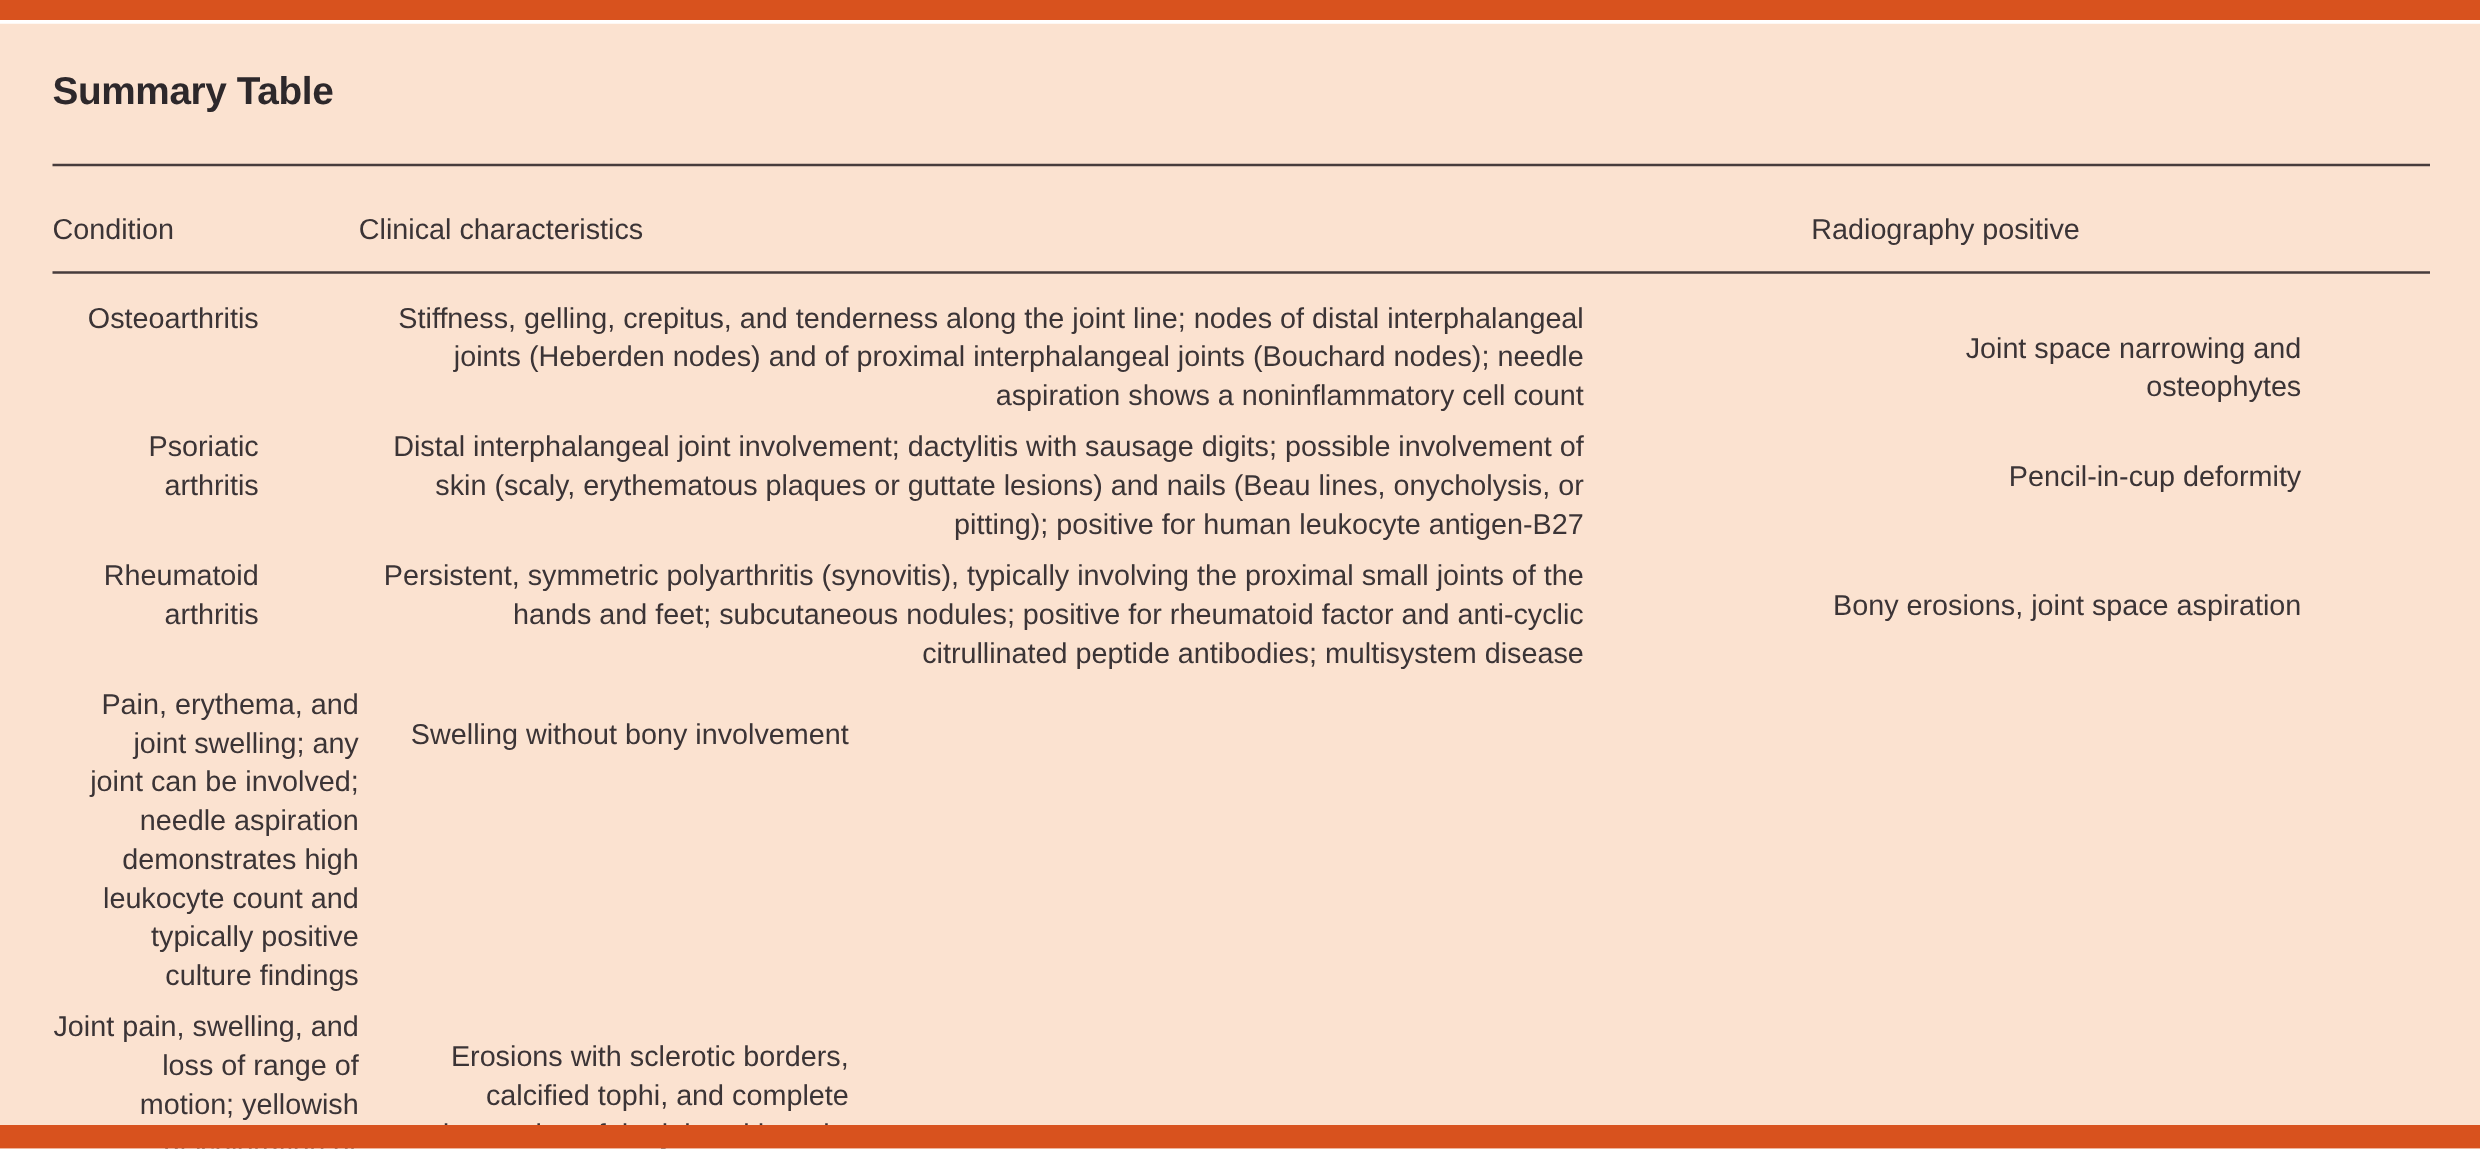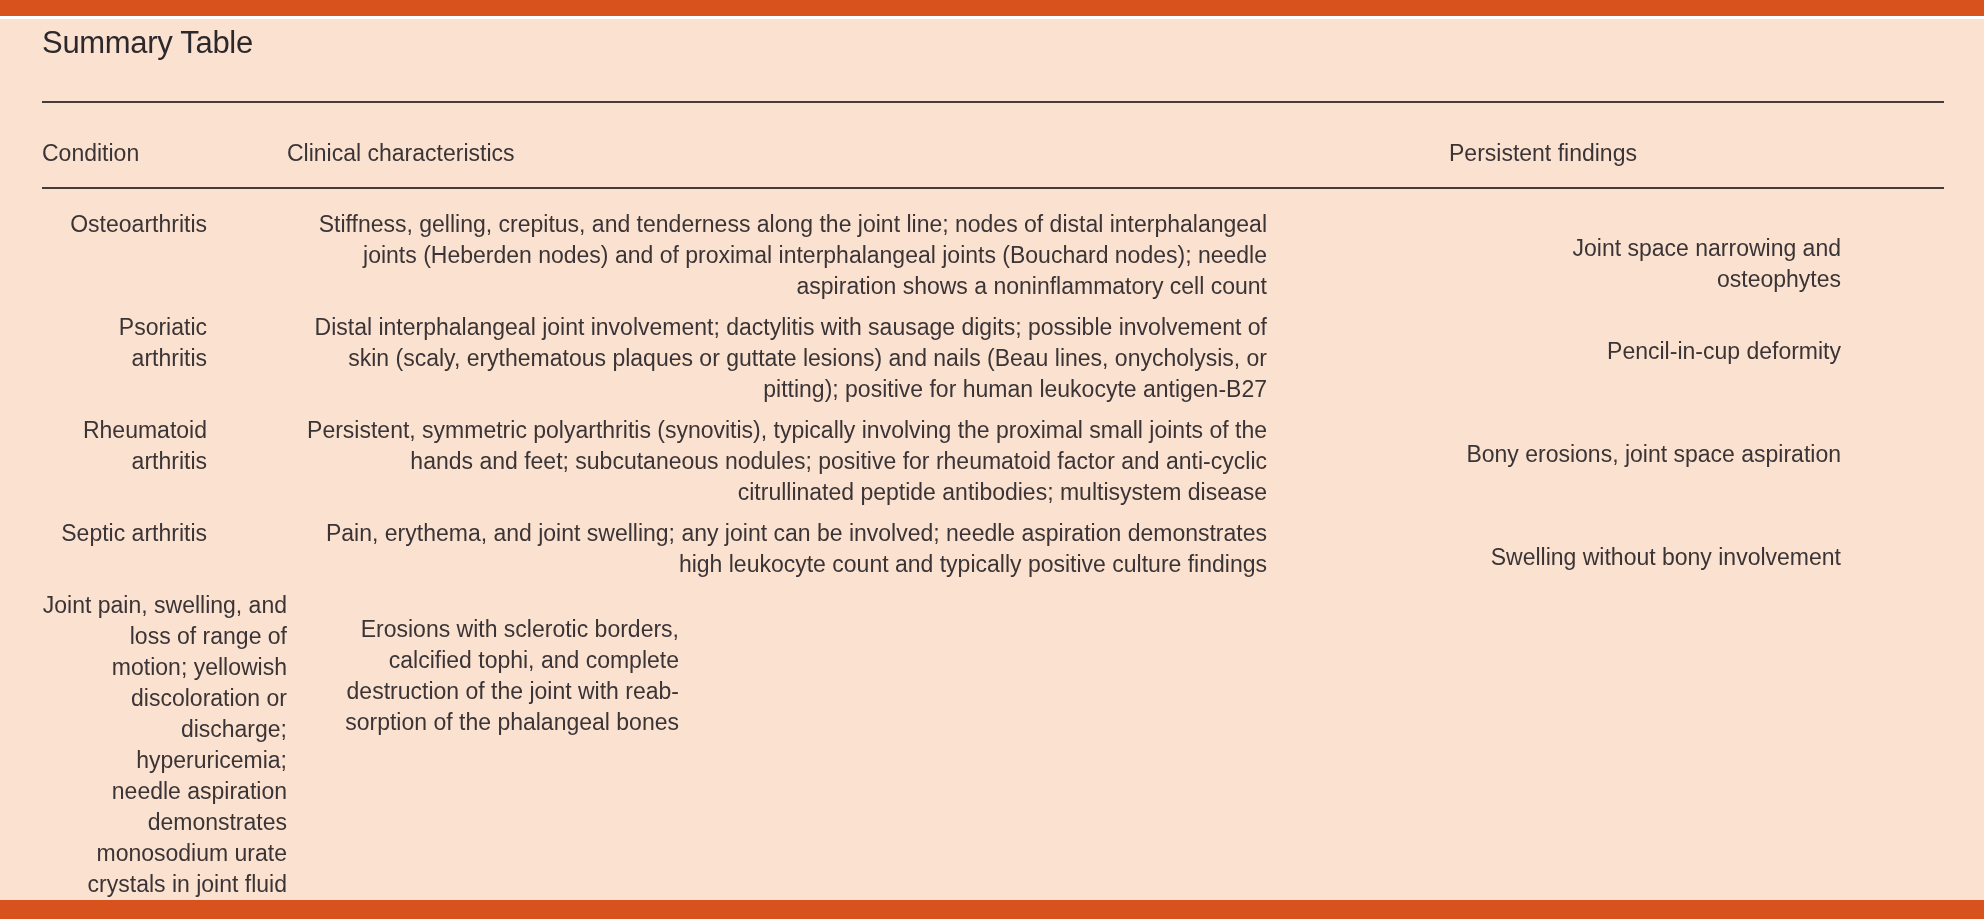--- a/index.html
+++ b/index.html
@@ -36,24 +36,24 @@
   }
   .panel {
     position: absolute;
     top: 19px;
     left: 0; right: 0;
     bottom: 19px;
     background: var(--panel-bg);
     padding: 0 40px 0 42px;
   }
   .title {
-    margin-top: 6px;
+    margin-top: 36px;
     font-size: 31px;
     line-height: 36px;
-    font-weight: 400;
+    font-weight: 700;
     letter-spacing: -0.3px;
     color: var(--title-ink);
   }
   .rule {
     border-top: 2px solid var(--rule);
   }
   .rule-title { margin-top: 40px; }
   .trow {
     display: grid;
     grid-template-columns: 245px 1162px 1fr;
@@ -98,21 +98,21 @@
   <div class="top-bar"></div>
 
   <div class="panel">
     <h1 class="title">Summary Table</h1>
 
     <div class="rule rule-title"></div>
 
     <div class="trow thead">
       <div class="th">Condition</div>
       <div class="th">Clinical characteristics</div>
-      <div class="th">Persistent findings</div>
+      <div class="th">Radiography positive</div>
     </div>
 
     <div class="rule rule-head"></div>
 
     <div class="tbody">
 
       <div class="trow">
         <div class="td">
             <p class="cell-cond">Osteoarthritis</p>
           </div>
@@ -143,23 +143,20 @@
         <div class="td">
             <p class="cell-clin">Persistent, symmetric polyarthritis (synovitis), typically involving the proximal small joints of the hands and feet; subcutaneous nodules; positive for rheumatoid factor and anti-cyclic citrullinated peptide antibodies; multisystem disease</p>
           </div>
         <div class="td">
             <p class="cell-rad">Bony erosions, joint space aspiration</p>
           </div>
       </div>
 
       <div class="trow">
         <div class="td">
-            <p class="cell-cond">Septic arthritis</p>
-          </div>
-        <div class="td">
             <p class="cell-clin">Pain, erythema, and joint swelling; any joint can be involved; needle aspiration demonstrates high leukocyte count and typically positive culture findings</p>
           </div>
         <div class="td">
             <p class="cell-rad">Swelling without bony involvement</p>
           </div>
       </div>
 
       <div class="trow">
         <div class="td">
             <p class="cell-clin">Joint pain, swelling, and loss of range of motion; yellowish discoloration or discharge; hyperuricemia; needle aspiration demonstrates monosodium urate crystals in joint fluid</p>

